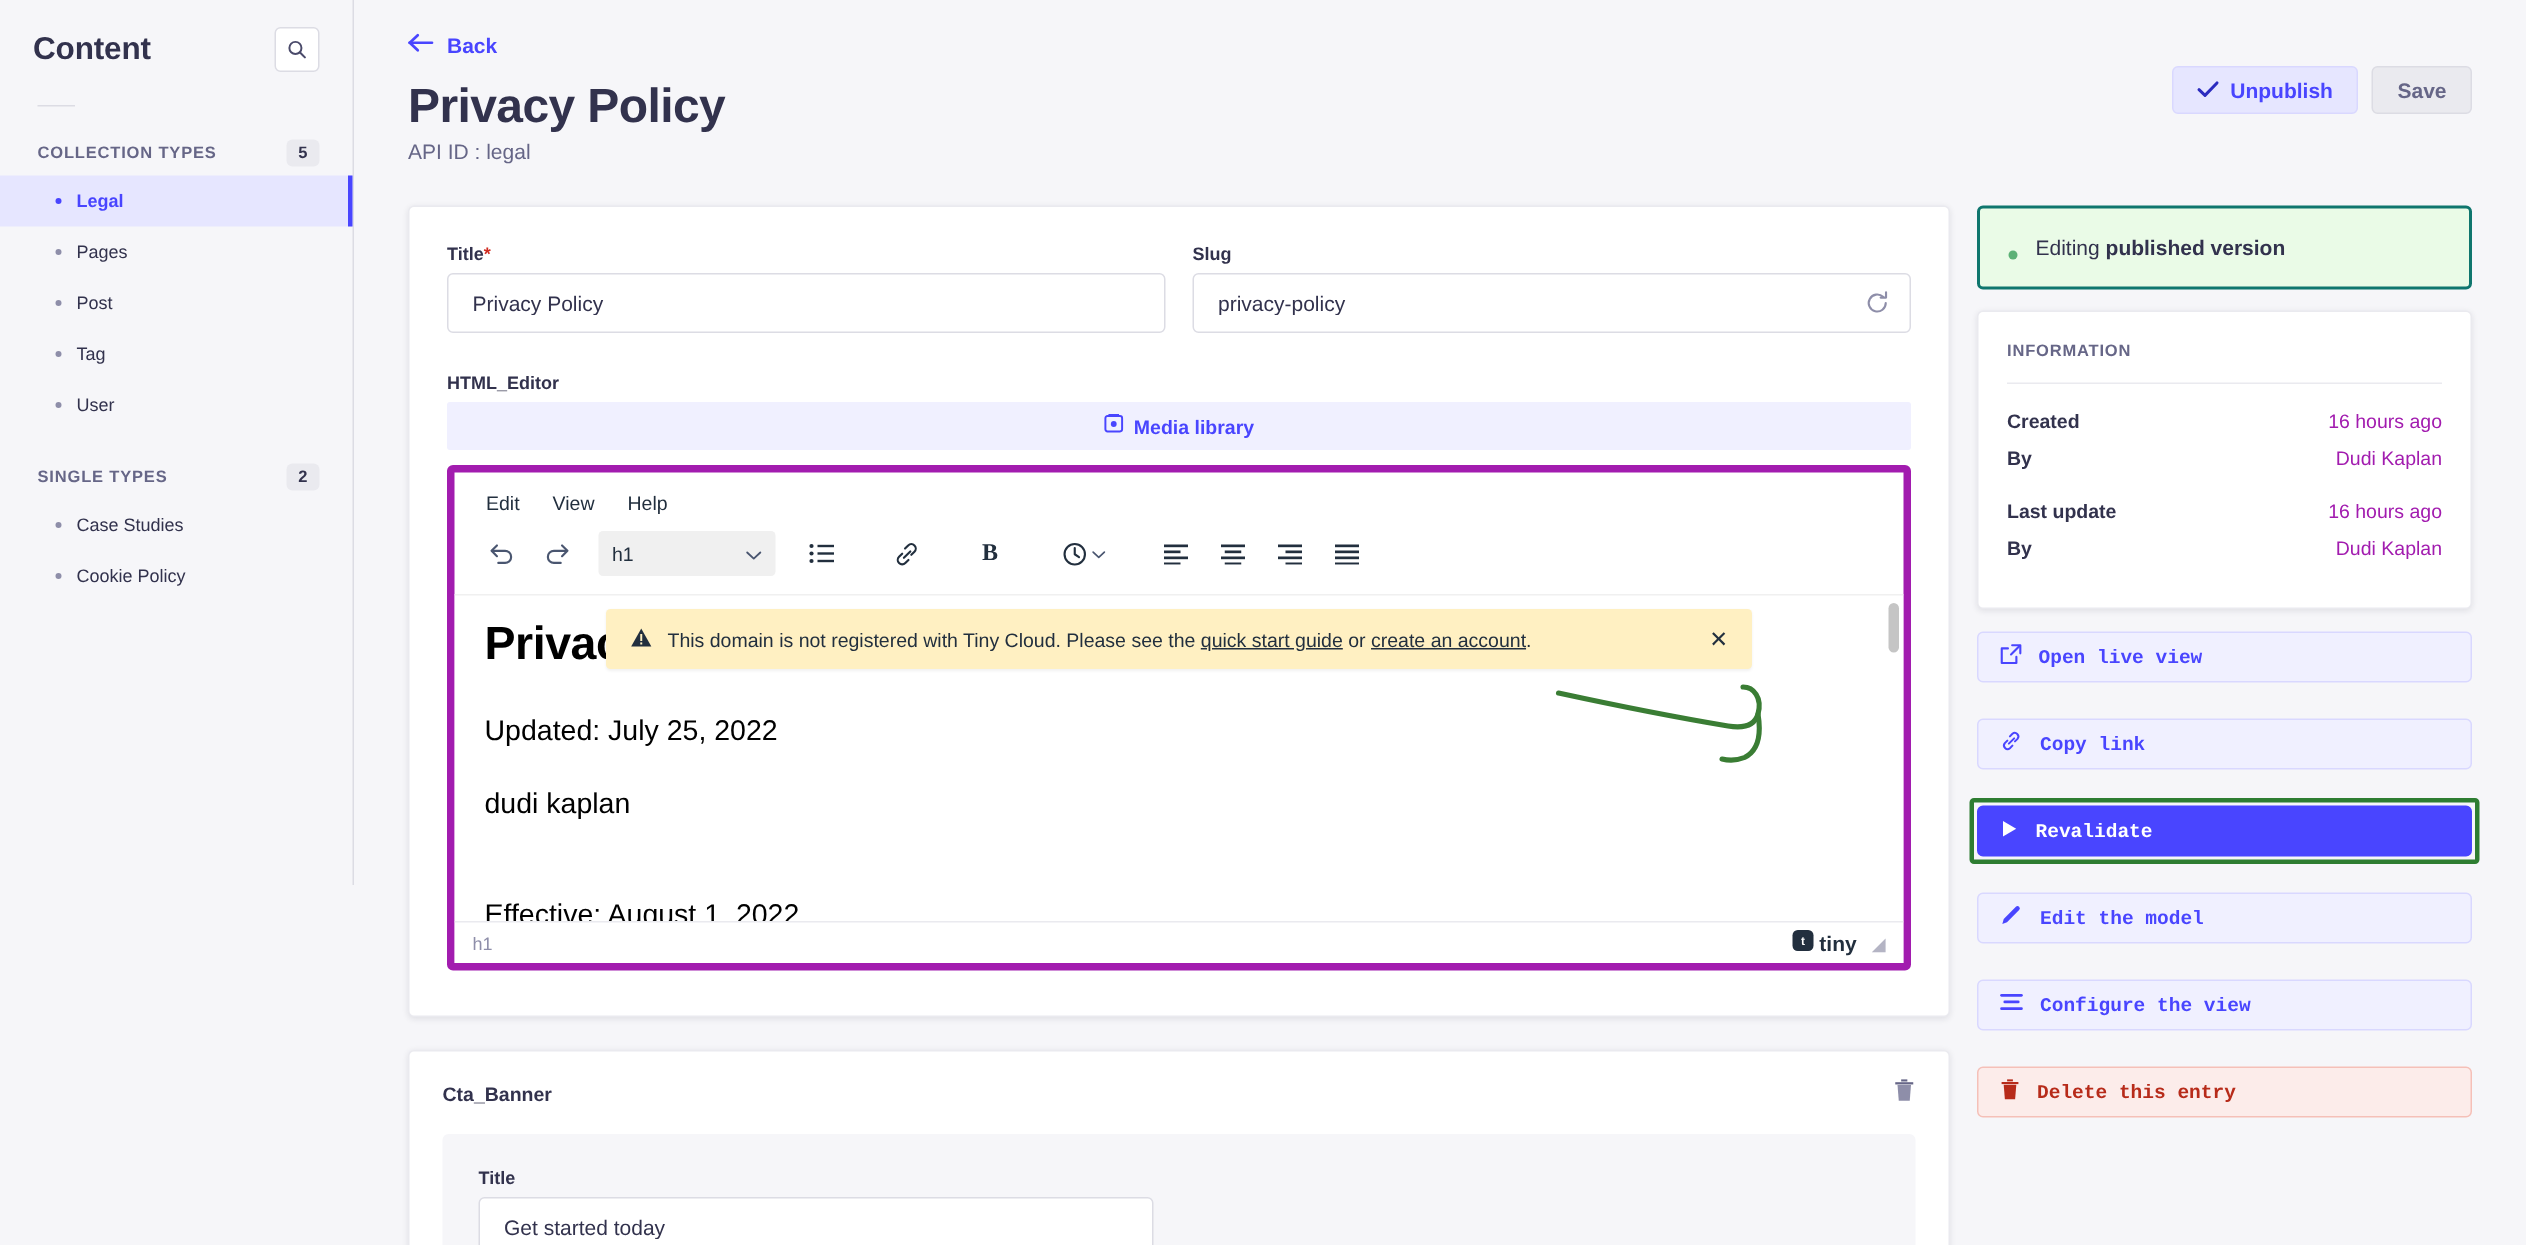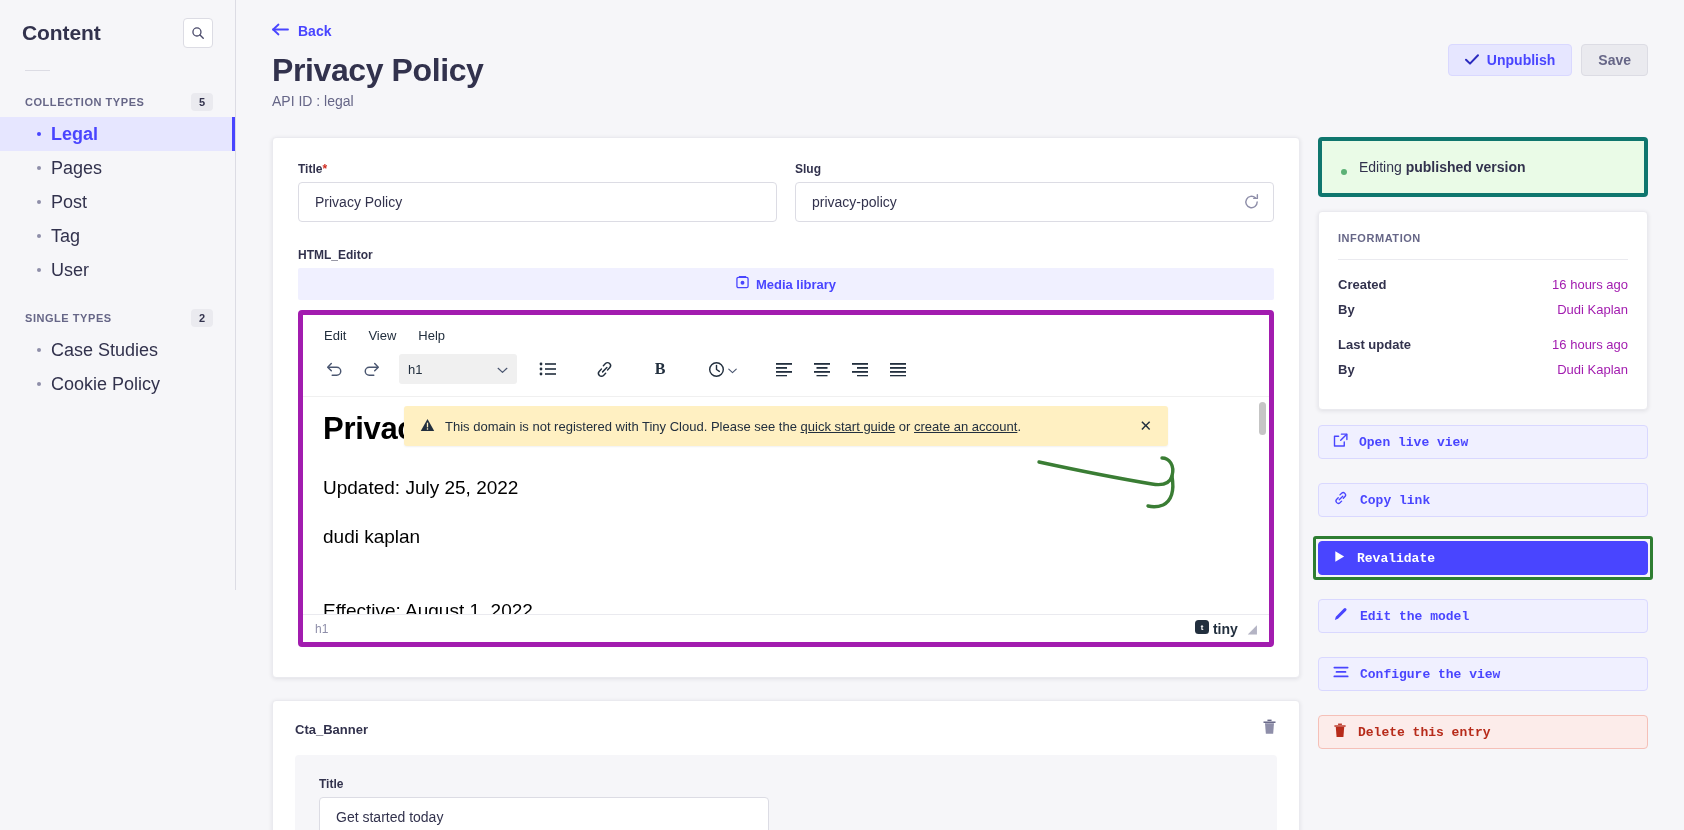--- a/index.html
+++ b/index.html
@@ -45,21 +45,21 @@
   }
   .section-count {
     font-size: 11px; font-weight: bold; color: #32324d;
     background: #eaeaef; border-radius: 4px; padding: 3px 8px; min-width: 22px;
     text-align: center;
   }
   .nav-list { margin-top: 6px; list-style: none; }
   .nav-item {
     display: flex; align-items: center; gap: 10px;
     height: 34px; padding-left: 37px; cursor: pointer; position: relative;
-    font-size: 18px; color: #32324d;
+    font-size: 12px; color: #32324d;
   }
   .nav-item .dot {
     width: 4px; height: 4px; border-radius: 50%; background: #8e8ea9;
     flex: 0 0 4px;
   }
   .nav-item.active { background: #e6e6ff; font-weight: bold; color: #4945ff; }
   .nav-item.active .dot { background: #4945ff; }
   .nav-item.active::after {
     content: ""; position: absolute; right: 0; top: 0; bottom: 0;
     width: 3px; background: #4945ff;
@@ -210,21 +210,21 @@
   .cta-title { font-size: 13px; font-weight: bold; color: #32324d; }
   .cta-trash { margin-left: auto; cursor: pointer; color: #666687; }
   .cta-inner {
     margin-top: 16px; background: #f6f6f9; border-radius: 4px;
     padding: 22px 24px 28px 24px;
   }
   .cta-field { width: 450px; }
 
   
   .status-card {
-    background: #eafbe7; border: 4px solid #0f766e; border-radius: 4px;
+    background: #eafbe7; border: 2px solid #0f766e; border-radius: 4px;
     display: flex; align-items: flex-end; gap: 12px;
     padding: 18px 19px; font-size: 14px; color: #32324d;
   }
   .status-dot {
     width: 6px; height: 6px; border-radius: 50%; background: #5cb176;
     flex: 0 0 6px;
   }
   .info-card { margin-top: 14px; padding: 20px 19px 22px 19px; }
   .info-label {
     font-size: 11px; font-weight: bold; color: #666687;

